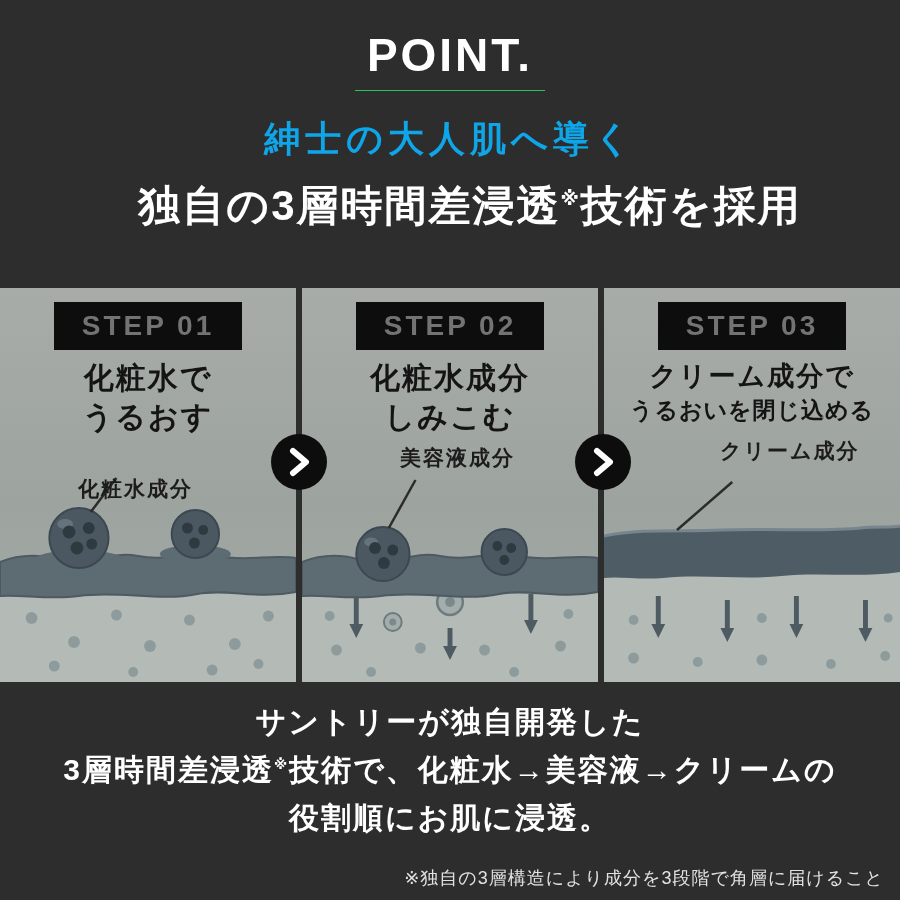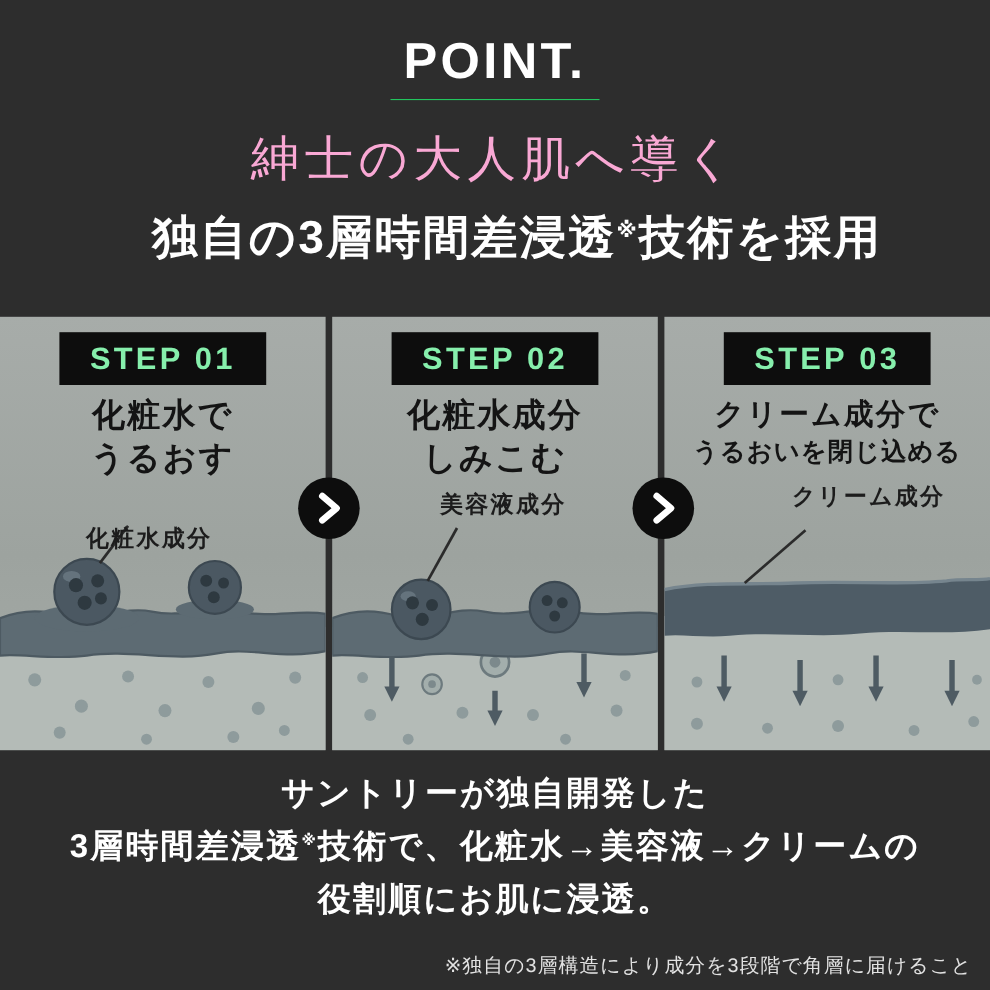--- a/index.html
+++ b/index.html
@@ -13,37 +13,37 @@
 
   
   .header { height:288px; display:flex; flex-direction:column; align-items:center; }
   .point {
     margin-top:28px; color:#ffffff; display:flex; align-items:baseline;
     border-bottom:1px solid #22c55e; padding:0 12px 8px 12px;
   }
   .point-label { font-size:46px; font-weight:bold; letter-spacing:3px; }
   .point-number { font-size:66px; font-weight:bold; letter-spacing:2px; line-height:0.9; }
   .subtitle {
-    margin-top:24px; color:#f9a8d4; font-size:44px; font-weight:normal; letter-spacing:5px;
+    margin-top:24px; color:#0ea5e9; font-size:36px; font-weight:bold; letter-spacing:5px;
   }
   .headline {
     margin-top:14px; color:#ffffff; font-size:42px; font-weight:bold; letter-spacing:2px;
     white-space:nowrap;
     margin-left:40px;
   }
   .headline sup { font-size:0.45em; vertical-align:super; }
 
   
   .steps { position:relative; height:394px; display:flex; gap:6px; background:#2d2d2d; }
   .panel {
     width:296px; background:linear-gradient(180deg,#a7aca9 0%,#9da39f 55%,#a5aba7 100%);
     display:flex; flex-direction:column; align-items:center; position:relative;
   }
   .badge {
-    margin-top:14px; background:#0d0d0d; color:#86efac; font-weight:bold;
+    margin-top:14px; background:#0d0d0d; color:#737373; font-weight:bold;
     font-size:28px; letter-spacing:3px; padding:8px 28px; white-space:nowrap;
   }
   .titles { margin-top:8px; text-align:center; color:#141414; font-weight:bold; }
   .titles .t1, .titles .t2 { display:block; font-size:30px; line-height:1.3; letter-spacing:2px; }
   .panel-3 .titles .t1 { font-size:27px; line-height:1.35; }
   .panel-3 .titles .t2 { font-size:23px; line-height:1.4; letter-spacing:1px; }
 
   .illus { position:relative; flex:1; width:100%; }
   .illus svg { position:absolute; left:0; bottom:0; width:100%; height:232px; display:block; }
   .comp-label {

